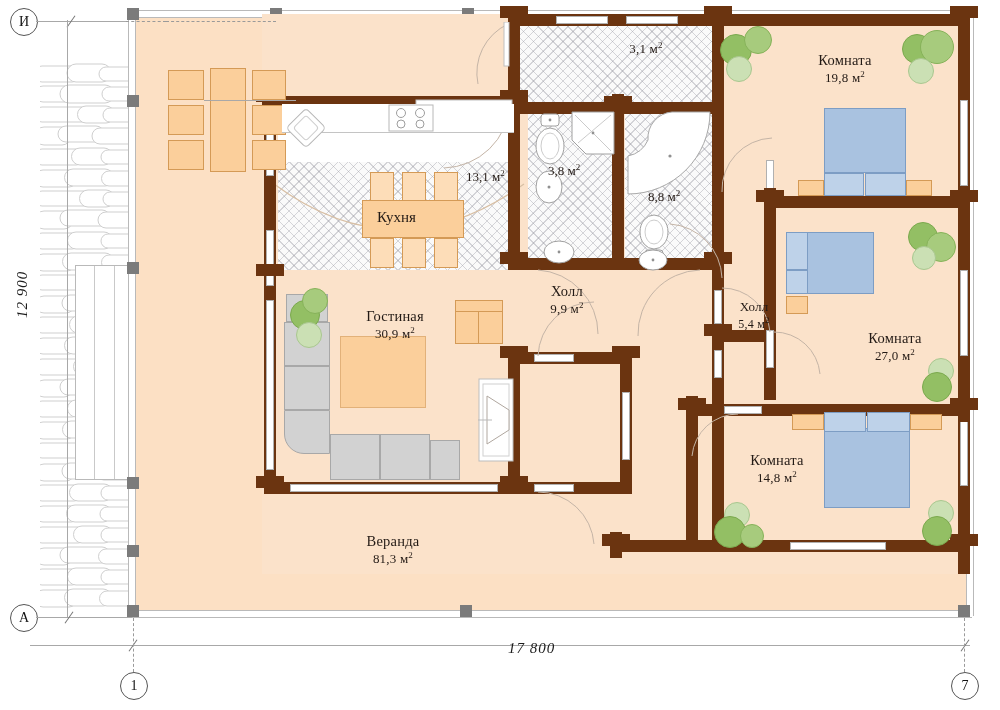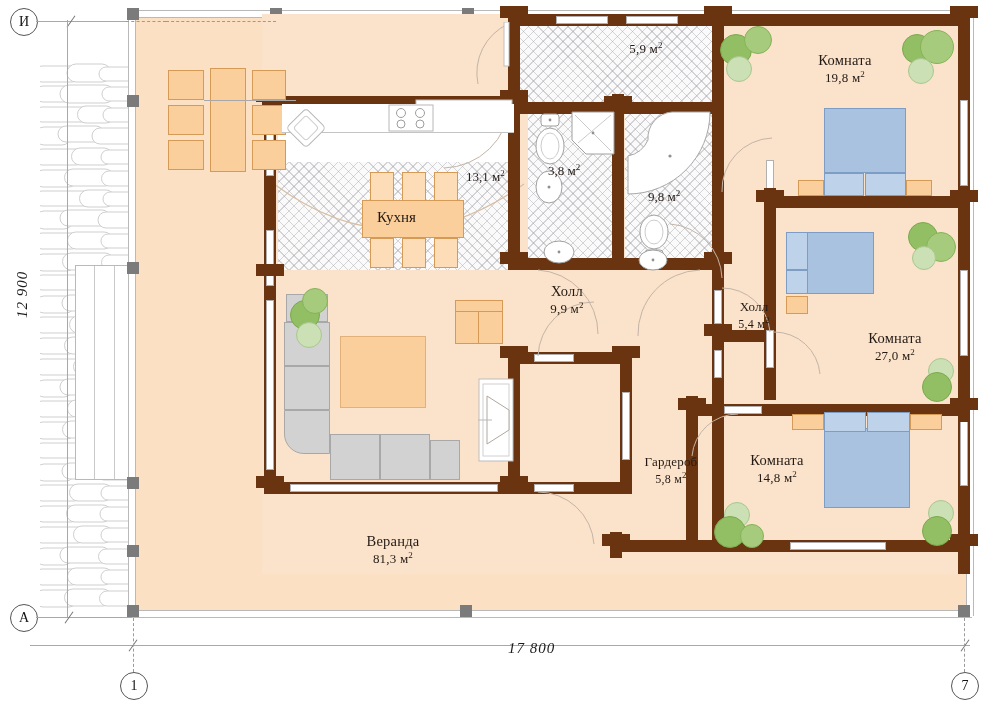--- a/index.html
+++ b/index.html
@@ -446,51 +446,51 @@
 
   <div class="tree t-light abs" style="left:724px;top:502px;width:24px;height:24px;"></div>
   <div class="tree t-dark abs" style="left:714px;top:516px;width:30px;height:30px;"></div>
   <div class="tree t-mid abs" style="left:740px;top:524px;width:22px;height:22px;"></div>
 
   <div class="tree t-dark abs" style="left:290px;top:300px;width:28px;height:28px;"></div>
   <div class="tree t-mid abs" style="left:302px;top:288px;width:24px;height:24px;"></div>
   <div class="tree t-light abs" style="left:296px;top:322px;width:24px;height:24px;"></div>
 
   <div class="lbl" style="left:556px;top:40px;width:180px;">
-    <span class="ar"><span>5,9 м</span><sup>2</sup></span>
+    <span class="ar"><span>3,1 м</span><sup>2</sup></span>
   </div>
 
   <div class="area-only abs" style="left:548px;top:162px;">
     <span>3,8 м</span><sup style="font-size:9px;">2</sup>
   </div>
 
   <div class="area-only abs" style="left:648px;top:188px;">
-    <span>9,8 м</span><sup style="font-size:9px;">2</sup>
+    <span>8,8 м</span><sup style="font-size:9px;">2</sup>
   </div>
 
   <div class="area-only abs" style="left:466px;top:168px;">
     <span>13,1 м</span><sup style="font-size:9px;">2</sup>
   </div>
 
+  <div class="lbl" style="left:320px;top:308px;width:150px;">
+    <span class="nm">Гостиная</span>
+    <span class="ar"><span>30,9 м</span><sup>2</sup></span>
+  </div>
 
   <div class="lbl" style="left:522px;top:283px;width:90px;">
     <span class="nm">Холл</span>
     <span class="ar"><span>9,9 м</span><sup>2</sup></span>
   </div>
 
   <div class="lbl lbl-sm" style="left:712px;top:300px;width:84px;">
     <span class="nm">Холл</span>
     <span class="ar"><span>5,4 м</span><sup>2</sup></span>
   </div>
 
 
-  <div class="lbl lbl-sm" style="left:616px;top:455px;width:110px;">
-    <span class="nm">Гардероб</span>
-    <span class="ar"><span>5,8 м</span><sup>2</sup></span>
-  </div>
 
   <div class="lbl" style="left:790px;top:52px;width:110px;">
     <span class="nm">Комната</span>
     <span class="ar"><span>19,8 м</span><sup>2</sup></span>
   </div>
 
   <div class="lbl" style="left:840px;top:330px;width:110px;">
     <span class="nm">Комната</span>
     <span class="ar"><span>27,0 м</span><sup>2</sup></span>
   </div>

